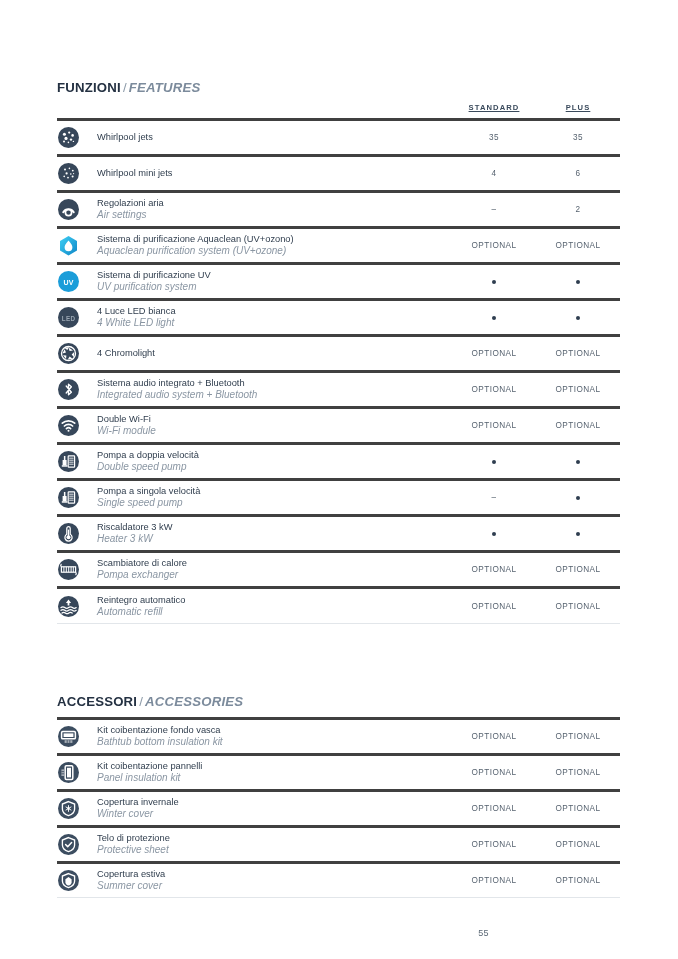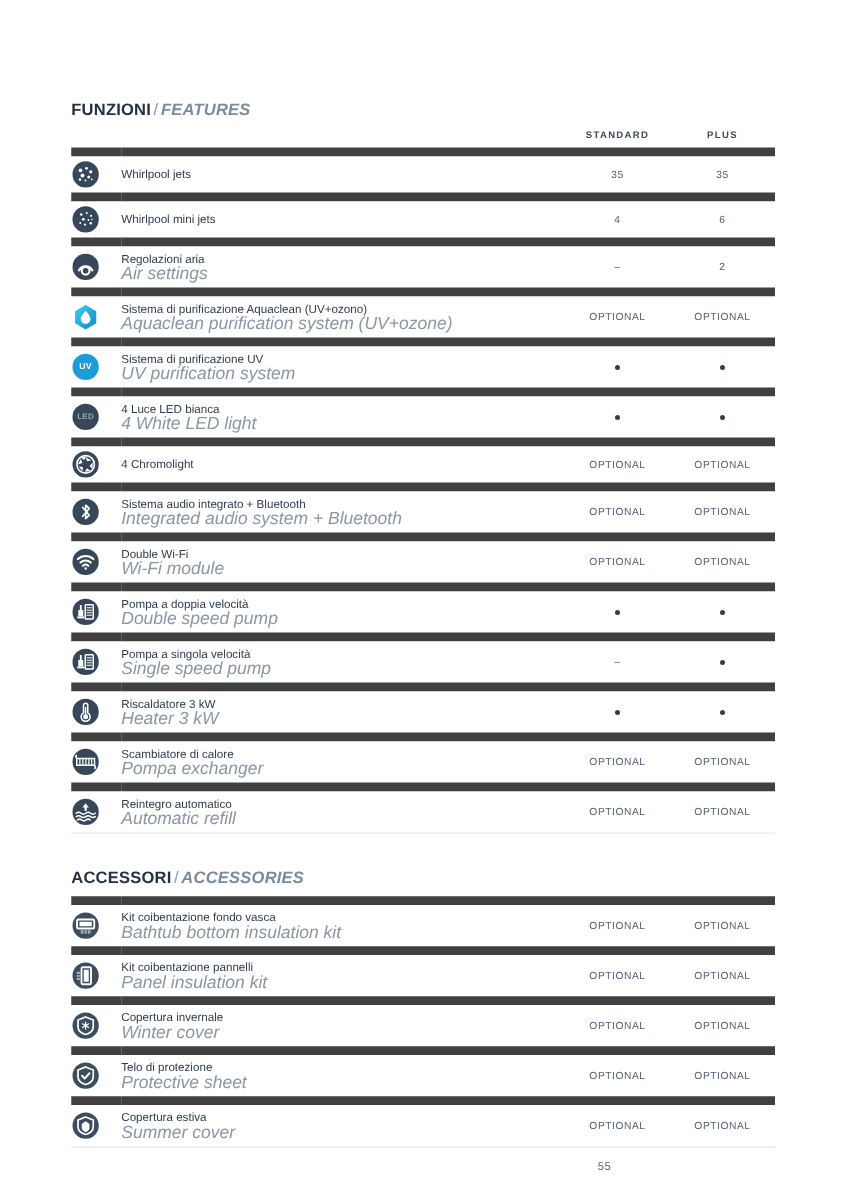--- a/index.html
+++ b/index.html
@@ -57,25 +57,26 @@
     table-layout: fixed;
   }
   table.feat thead th {
     font-size: 7.6px;
     font-weight: bold;
     letter-spacing: 1.1px;
     color: #3a4a5c;
     text-align: center;
     padding: 0 0 6px 0;
     vertical-align: bottom;
+    text-decoration: underline;
   }
   table.feat thead th.lbl { text-align: left; }
 
   table.feat tbody tr {
-    border-top: 7px solid #404040;
+    border-top: 3px solid #404040;
   }
   table.feat tbody tr:last-child {
     border-bottom: 1px solid #e2e6ea;
   }
   table.feat thead tr.headrule th {
     border-bottom: 1px solid #d6dbe0;
     padding: 0; height: 0; font-size: 0;
   }
 
   td.icon-cell {
@@ -104,21 +105,21 @@
   .rows-features tbody tr { height: 36px; }
   .rows-acc tbody tr { height: 31px; }
 
   .it {
     font-size: 9.3px;
     color: #2f3d4d;
     line-height: 12.4px;
     white-space: nowrap;
   }
   .en2 {
-    font-size: 14px;
+    font-size: 10px;
     color: #8a96a3;
     font-style: italic;
     line-height: 11.6px;
     white-space: nowrap;
   }
   .dash { font-size: 9px; color: #7d8994; }
   .dot {
     display: inline-block;
     width: 4px; height: 4px;
     border-radius: 50%;

